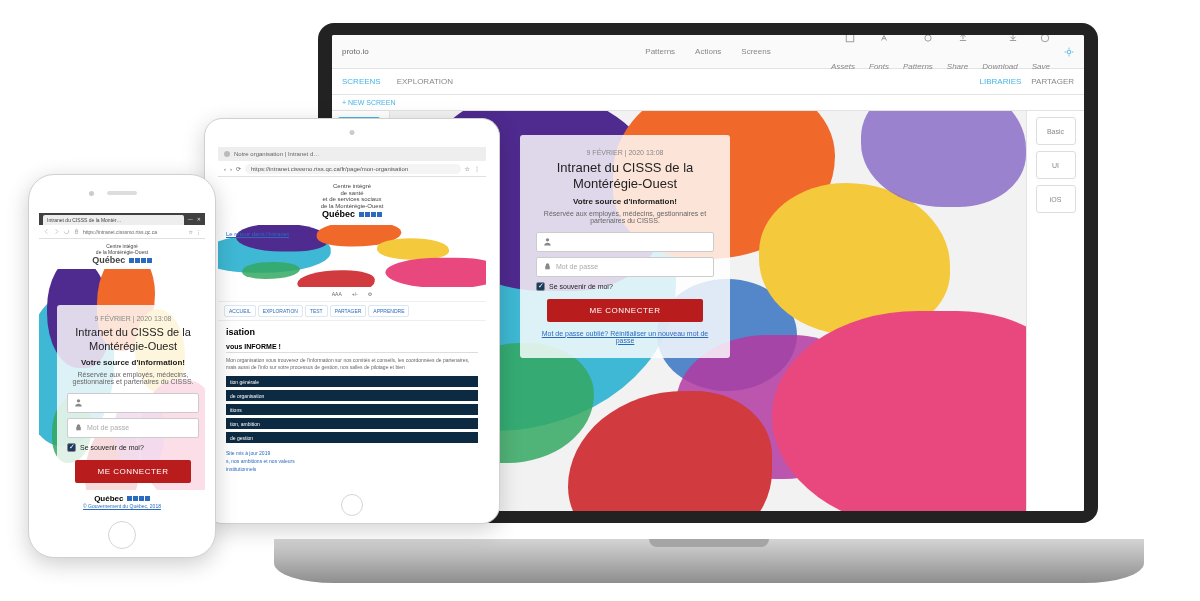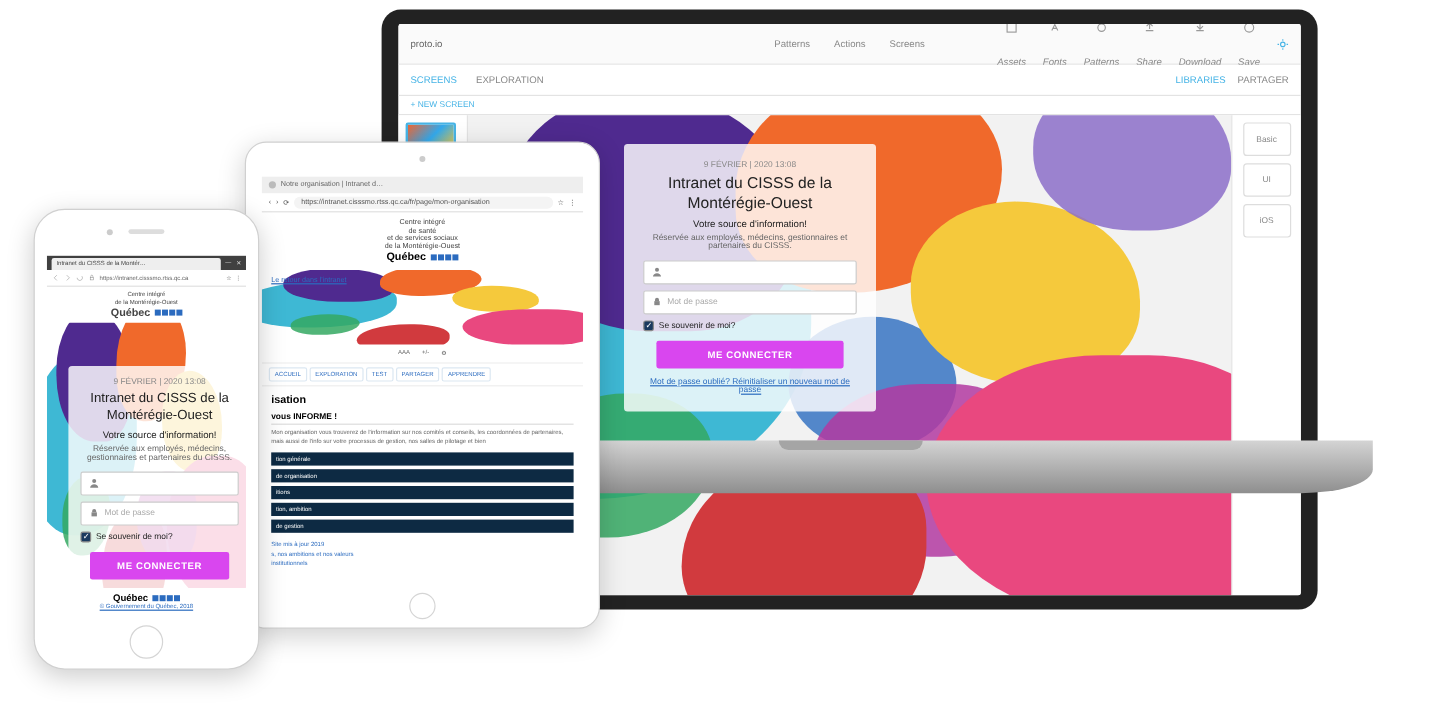--- a/index.html
+++ b/index.html
@@ -1,29 +1,29 @@
 <!DOCTYPE html>
 <html><head>
 <meta charset="utf-8">
 <style>
 *{margin:0;padding:0;box-sizing:border-box;font-family:-apple-system,BlinkMacSystemFont,"Segoe UI",Arial,sans-serif}
 body{width:1200px;height:601px;background:#fff;position:relative;overflow:hidden}
 
 
-.laptop{position:absolute;left:274px;top:8px;width:870px;height:403px}
+.laptop{position:absolute;left:274px;top:23px;width:870px;height:560px}
 .laptop-screen-frame{position:absolute;left:44px;top:0;width:780px;height:500px;background:#222;border-radius:16px;padding:12px 14px}
 .laptop-screen{width:100%;height:100%;background:#fff;border-radius:2px;overflow:hidden;display:flex;flex-direction:column}
 .laptop-base{position:absolute;left:0;bottom:0;width:870px;height:44px;background:linear-gradient(180deg,#d4d4d4 0%,#b5b5b5 45%,#8e8e8e 100%);border-radius:0 0 60px 60px / 0 0 20px 20px}
 .laptop-notch{position:absolute;left:50%;top:0;transform:translateX(-50%);width:120px;height:8px;background:#a5a5a5;border-radius:0 0 8px 8px}
 
 
 .pt-bar{height:34px;background:#fafafa;border-bottom:1px solid #e3e3e3;display:flex;align-items:center;font-size:8px;color:#888}
 .pt-brand{padding:0 10px;color:#666}
 .pt-icons{display:flex;gap:14px;margin-left:auto;padding-right:10px;align-items:center}
-.pt-icons span{display:flex;flex-direction:column;align-items:center;gap:19px}
+.pt-icons span{display:flex;flex-direction:column;align-items:flex-end;gap:19px}
 .pt-icons svg{width:10px;height:10px;stroke:#999;fill:none;stroke-width:1.5}
 .pt-mid{position:absolute;left:50%;transform:translateX(-50%);display:flex;gap:20px}
 .pt-sub{height:26px;background:#fff;border-bottom:1px solid #e3e3e3;display:flex;align-items:center;font-size:8px;color:#888;padding:0 10px;gap:16px}
 .pt-sub .active{color:#47b4e6}
 .pt-sub .right{margin-left:auto;display:flex;gap:10px;align-items:flex-start}
 .pt-blue-bar{height:16px;background:#fff;border-bottom:1px solid #e3e3e3;display:flex;align-items:center;padding:0 10px;font-size:7px;color:#47b4e6}
 
 
 .canvas-wrap{flex:1;display:flex;background:#f2f2f2}
 .pt-left{width:58px;background:#fff;border-right:1px solid #e3e3e3;padding:6px}
@@ -46,29 +46,29 @@
 .b-magenta{background:#b339a1;width:30%;height:36%;right:25%;bottom:8%;border-radius:55% 45% 50% 60%;opacity:.85}
 .b-blue{background:#2b6bbf;width:22%;height:28%;left:42%;top:42%;border-radius:50%;opacity:.8}
 
 
 .login-card{position:absolute;background:rgba(255,255,255,.82);border-radius:3px;padding:14px 16px;text-align:center;color:#222}
 .login-card.lg{left:130px;top:24px;width:210px}
 .login-card.sm{left:18px;top:36px;width:152px;padding:10px 10px}
 .dt-stamp{font-size:7px;color:#888;margin-bottom:4px}
 .login-title{font-weight:400;font-size:13px;line-height:1.25;margin-bottom:4px}
 .sm .login-title{font-size:11px}
-.login-sub{font-size:8px;font-weight:400;margin-bottom:4px}
+.login-sub{font-size:8px;font-weight:700;margin-bottom:4px}
 .login-note{font-size:7px;color:#666;margin-bottom:8px}
 .field{display:flex;align-items:center;gap:4px;border:1px solid #ccc;background:#fff;border-radius:2px;height:20px;padding:0 6px;margin-bottom:5px}
 .field svg{width:9px;height:9px;fill:#888}
 .field span{font-size:7px;color:#aaa;text-align:left}
 .remember{display:flex;align-items:center;gap:4px;font-size:7px;margin-bottom:8px;text-align:left}
 .remember .cb{width:9px;height:9px;border:1px solid #888;border-radius:2px;background:#1a3a5f;position:relative}
 .remember .cb:after{content:"✓";position:absolute;color:#fff;font-size:7px;left:1px;top:-1px}
-.btn-login{background:#d946ef;color:#fff;font-size:8px;font-weight:700;letter-spacing:.5px;padding:7px 0;border-radius:2px;width:88%;margin:0 auto 8px}
+.btn-login{background:#b91c1c;color:#fff;font-size:8px;font-weight:400;letter-spacing:.5px;padding:7px 0;border-radius:2px;width:88%;margin:0 auto 8px}
 .forgot{font-size:7px;color:#2b6bbf;text-decoration:underline}
 
 
 .tablet{position:absolute;left:204px;top:118px;width:296px;height:406px;background:#fff;border:1px solid #d0d0d0;border-radius:18px;box-shadow:0 6px 22px rgba(0,0,0,.18)}
 .tablet-home{position:absolute;bottom:7px;left:50%;transform:translateX(-50%);width:22px;height:22px;border:1.5px solid #d5d5d5;border-radius:50%}
 .tablet-cam{position:absolute;top:11px;left:50%;transform:translateX(-50%);width:5px;height:5px;background:#ccc;border-radius:50%}
 .tablet-screen{position:absolute;left:13px;top:28px;right:13px;bottom:36px;background:#fff;overflow:hidden;display:flex;flex-direction:column;font-size:7px}
 
 
 .br-chrome{height:14px;background:#eee;display:flex;align-items:center;gap:4px;padding:0 6px;font-size:6px;color:#666}

